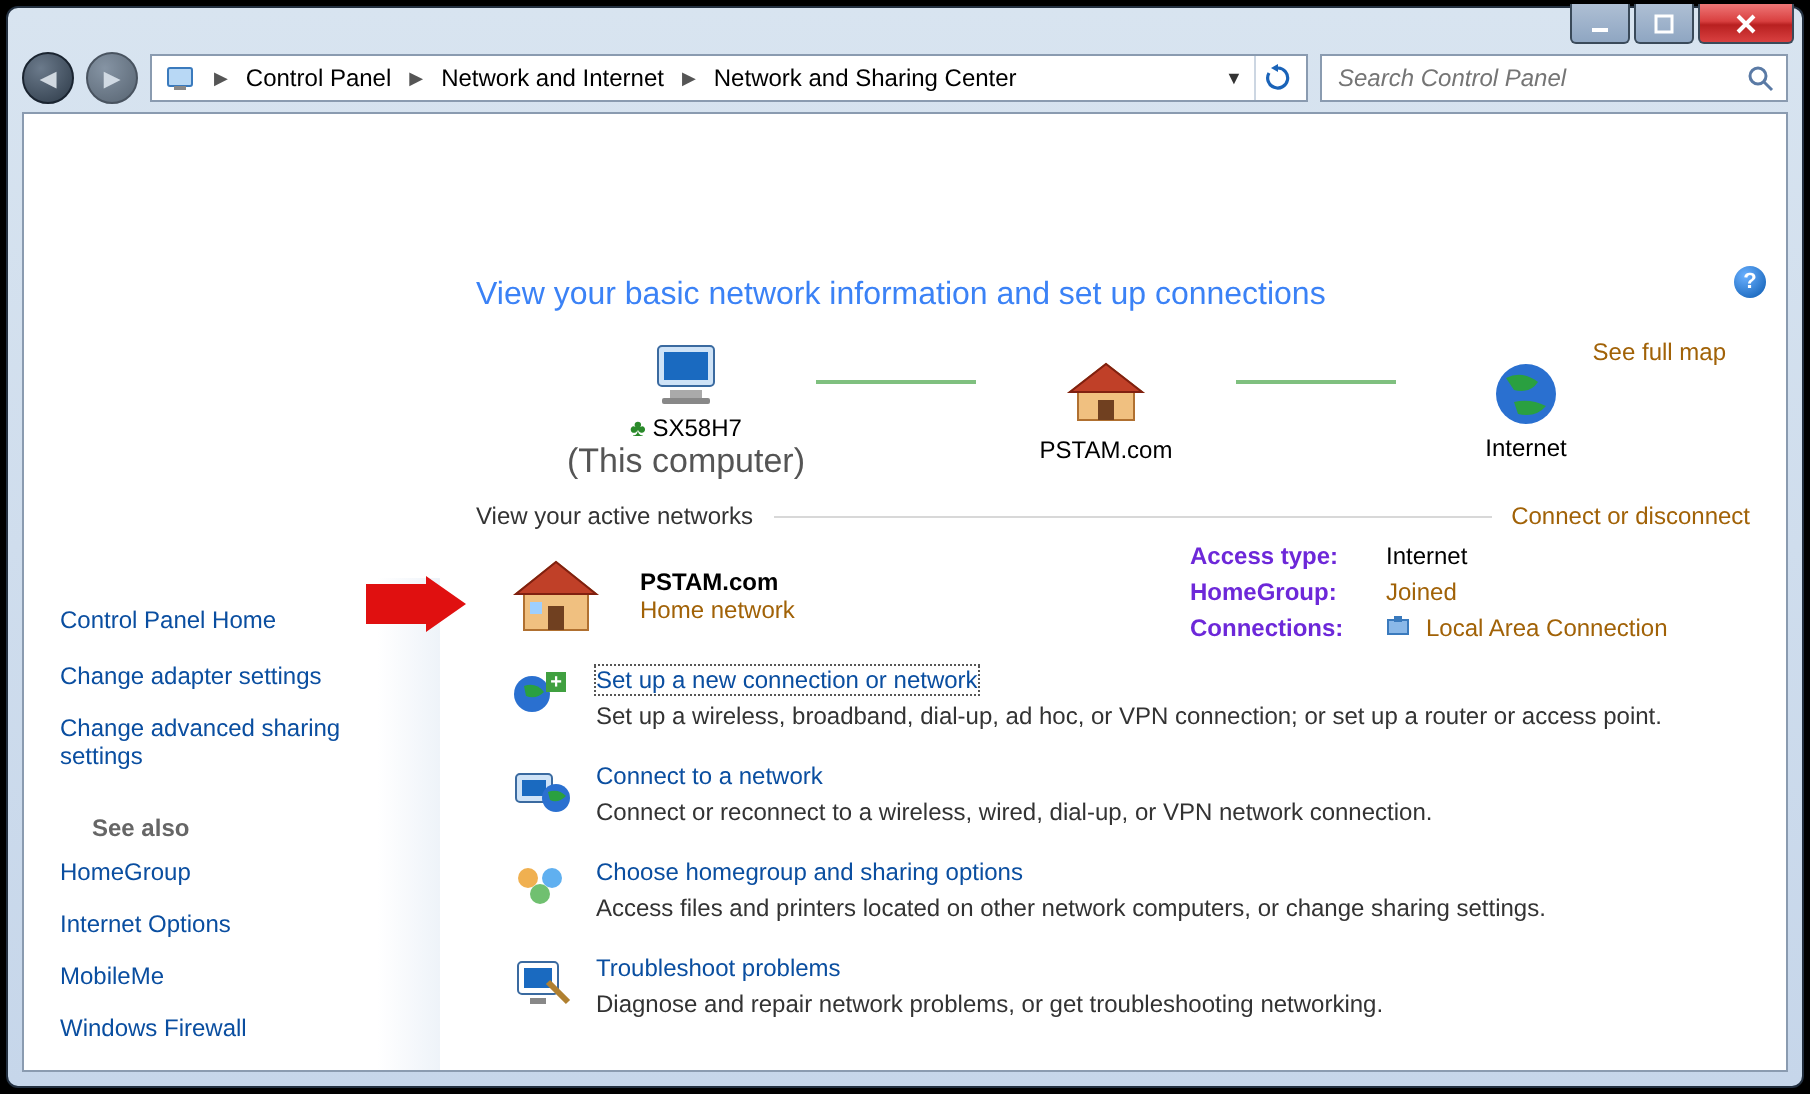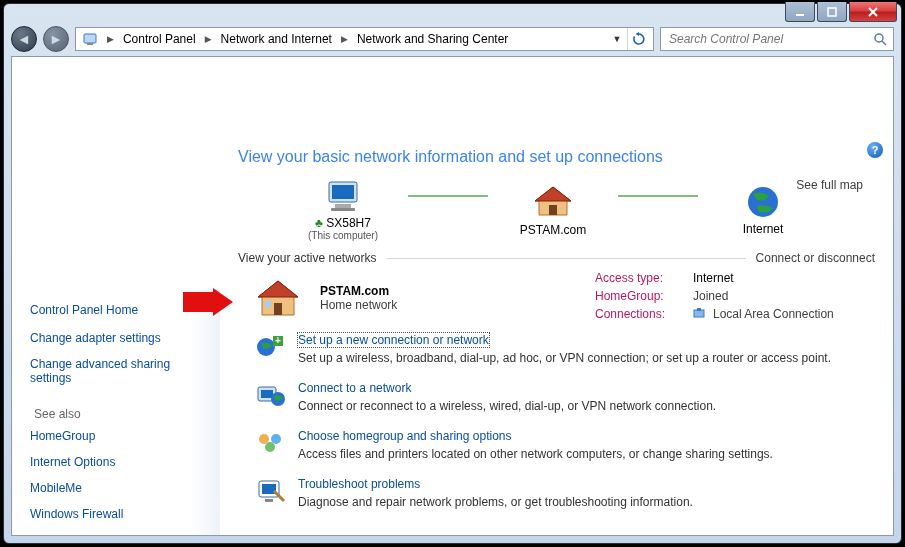--- a/index.html
+++ b/index.html
@@ -117,51 +117,51 @@
   .sidebar {
     width: 208px;
     background: linear-gradient(90deg,#fff 0%,#fff 85%, #eef3f9 100%);
     padding: 14px 10px 10px 18px;
     display: flex; flex-direction: column;
     font-size: 12px;
   }
   .sidebar a { color: #0a4ea0; text-decoration: none; display: block; margin-bottom: 12px;}
   .sidebar .heading { color: #0a4ea0; font-size: 12px; margin-bottom: 14px; font-weight: normal; cursor: pointer;}
   .sidebar .spacer { flex: 1;}
-  .sidebar .seealso-h { color: #666; margin: 10px 4px 8px;}
+  .sidebar .seealso-h { color: #666; margin: 10px 16px 8px; font-weight: bold;}
   .main {
     flex:1; padding: 10px 18px 10px 18px; position: relative;
     overflow: hidden;
     font-size: 12px;
   }
   .help-icon { position: absolute; top: 8px; right: 10px; width:16px;height:16px; border-radius:50%;
     background: radial-gradient(circle at 35% 30%, #6ab0ff, #0a5ab0); color:#fff; font-weight:bold;
     font-size:11px; display:flex;align-items:center;justify-content:center;}
   h1.page-title { color: #3b82f6; font-weight: normal; font-size: 16px; margin: 4px 0 12px;}
   .maprow {
     display: flex; align-items: center; justify-content: flex-start; gap: 0;
     margin-left: 40px;
   }
   .mapitem { display:flex; flex-direction:column; align-items:center; width: 130px;}
   .mapitem .lbl { font-size: 12px; margin-top: 2px; text-align:center;}
-  .mapitem .sublbl { font-size: 10px; color: #555;}
+  .mapitem .sublbl { font-size: 17px; color: #555;}
   .mapline { width: 80px; height: 2px; background: #7fc07f; position: relative; top: -14px;}
   .fullmap { position: absolute; right: 30px; top: 44px;}
-  .link { color: #404040; cursor: pointer;}
+  .link { color: #a16207; cursor: pointer;}
   .section-rule { display:flex; align-items:center; gap: 10px; margin: 10px 0 6px;}
   .section-rule .txt { color:#333; white-space: nowrap;}
   .section-rule .line { flex:1; height:1px; background:#d8d8d8;}
   .activerow { display:flex; }
   .active-left { display:flex; align-items:center; gap: 14px; margin-left: 16px;}
   .home-icon { width:44px;height:38px;}
   .active-mid { margin-left: 4px;}
   .active-mid .name { font-weight: bold;}
   .active-right { margin-left: auto; width: 280px; font-size: 12px;}
   .kv { display:flex; gap: 8px; margin-bottom: 4px;}
-  .kv .k { width: 90px; color:#be185d;}
+  .kv .k { width: 90px; color:#6d28d9;font-weight:bold;}
   .settings-list { margin-left: 18px; margin-top: 8px;}
   .setting { display:flex; gap: 12px; margin-bottom: 16px; align-items:flex-start;}
   .setting .ic { width: 30px; height: 28px; flex:none;}
   .setting .tt { color:#0a4ea0; font-size: 12px; display:inline-block;}
   .setting .tt.hot { outline: 1px dotted #555;}
   .setting .desc { color:#333; margin-top:4px; font-size:12px;}
   .arrow-callout {
     position:absolute;
     left: 179px; top: 284px;
     width: 50px; height: 28px;
@@ -366,21 +366,21 @@
           <span class="ic">
               <svg width="30" height="28">
                 <rect x="3" y="4" width="20" height="16" rx="2" fill="#fff" stroke="#3a6aa0"></rect>
                 <rect x="6" y="7" width="14" height="10" fill="#1a6ac0"></rect>
                 <rect x="9" y="22" width="8" height="3" fill="#888"></rect>
                 <path d="M18 14 L28 24" stroke="#b08030" stroke-width="3"></path>
               </svg>
             </span>
           <div>
             <span class="tt">Troubleshoot problems</span>
-            <div class="desc">Diagnose and repair network problems, or get troubleshooting information.</div>
+            <div class="desc">Diagnose and repair network problems, or get troubleshooting networking.</div>
           </div>
         </div>
       </div>
     </div>
   </div>
 
   <div class="arrow-callout">
     <svg width="50" height="28">
         <path d="M0 4 L30 4 L30 0 L50 14 L30 28 L30 24 L0 24 Z" fill="#e01010"></path>
       </svg>

